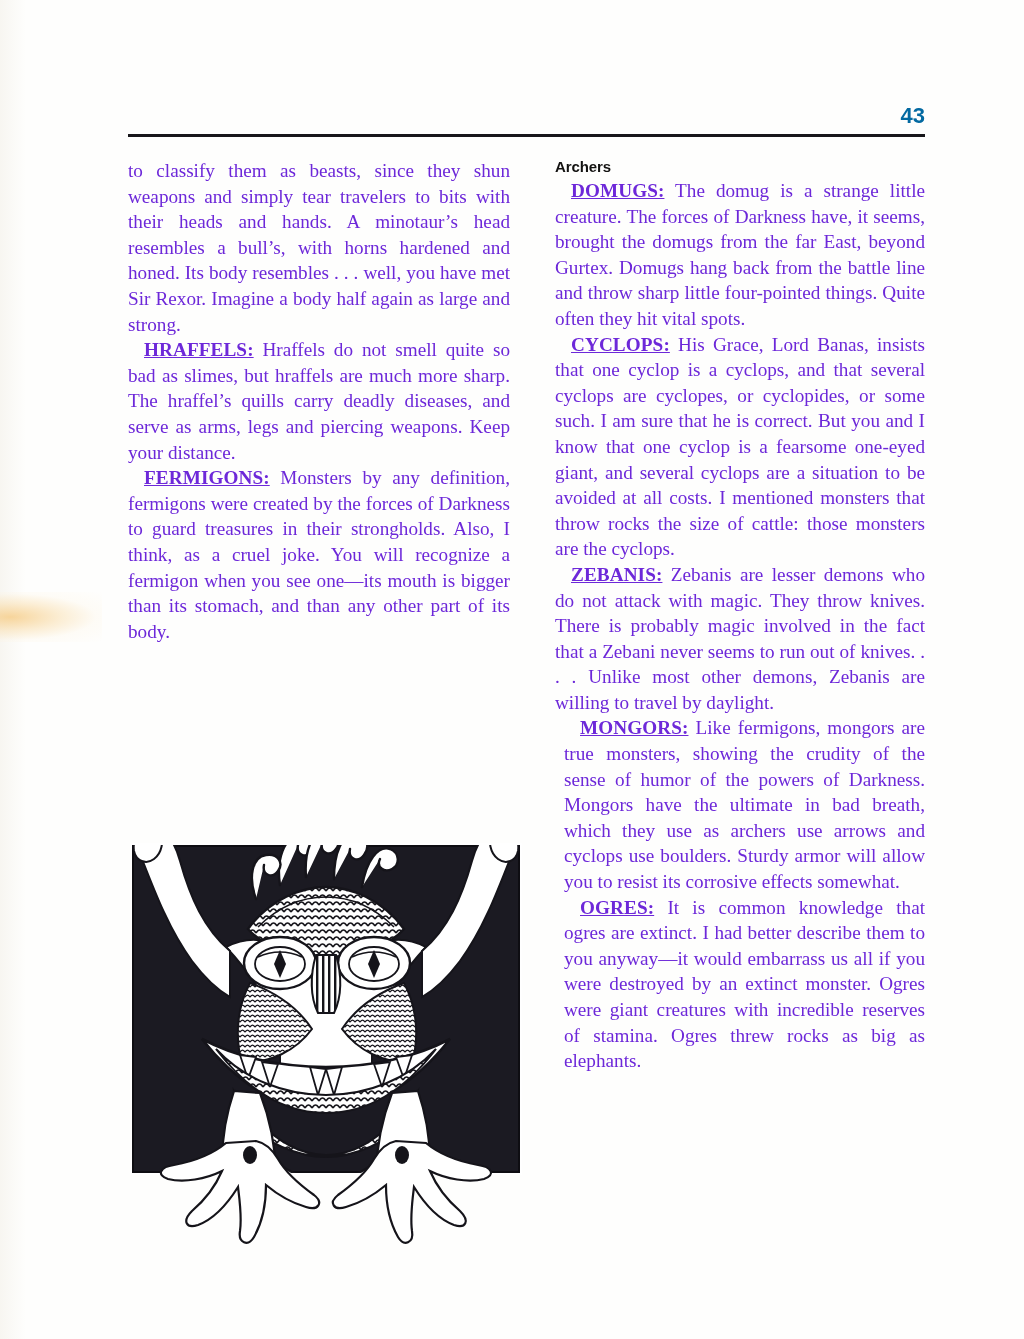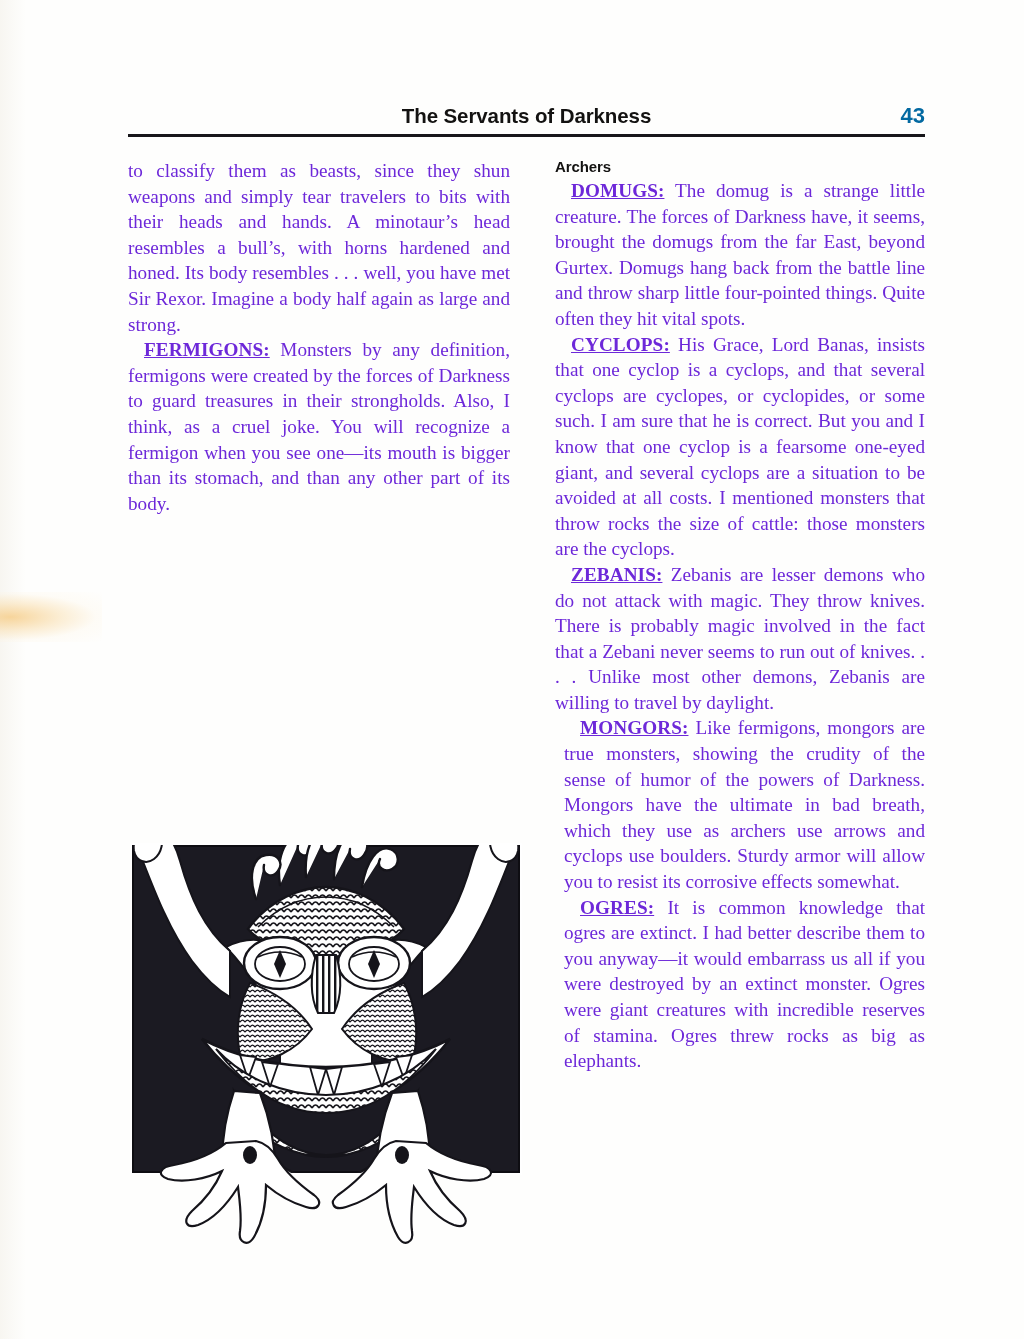--- a/index.html
+++ b/index.html
@@ -133,29 +133,29 @@
 </style>
 </head>
 <body>
 
 <div class="page">
 
   <div class="scan-edge-soft"></div>
   <div class="scan-edge-warm"></div>
 
   <div class="runhead">
-    <div class="runhead-title">The Servants of Darkness</div>
     <div class="runhead-folio">43</div>
   </div>
   <div class="runhead-rule"></div>
 
   <div class="col col-left">
 
     <p class="para noindent"><span>to classify them as beasts, since they shun weapons and simply tear travelers to bits with their heads and hands. A minotaur’s head resembles a bull’s, with horns hardened and honed. Its body resembles . . . well, you have met Sir Rexor. Imagine a body half again as large and strong.</span></p>
 
+    <p class="para indent"><span class="term">HRAFFELS:</span><span> Hraffels do not smell quite so bad as slimes, but hraffels are much more sharp. The hraffel’s quills carry deadly diseases, and serve as arms, legs and piercing weapons. Keep your distance.</span></p>
 
 
     <p class="para indent"><span class="term">FERMIGONS:</span><span> Monsters by any definition, fermigons were created by the forces of Darkness to guard treasures in their strongholds. Also, I think, as a cruel joke. You will recognize a fermigon when you see one—its mouth is bigger than its stomach, and than any other part of its body.</span></p>
   </div>
 
   <div class="col col-right">
 
     <h2 class="sec-head">Archers</h2>
 
     <p class="para indent"><span class="term">DOMUGS:</span><span> The domug is a strange little creature. The forces of Darkness have, it seems, brought the domugs from the far East, beyond Gurtex. Domugs hang back from the battle line and throw sharp little four-pointed things. Quite often they hit vital spots.</span></p>

